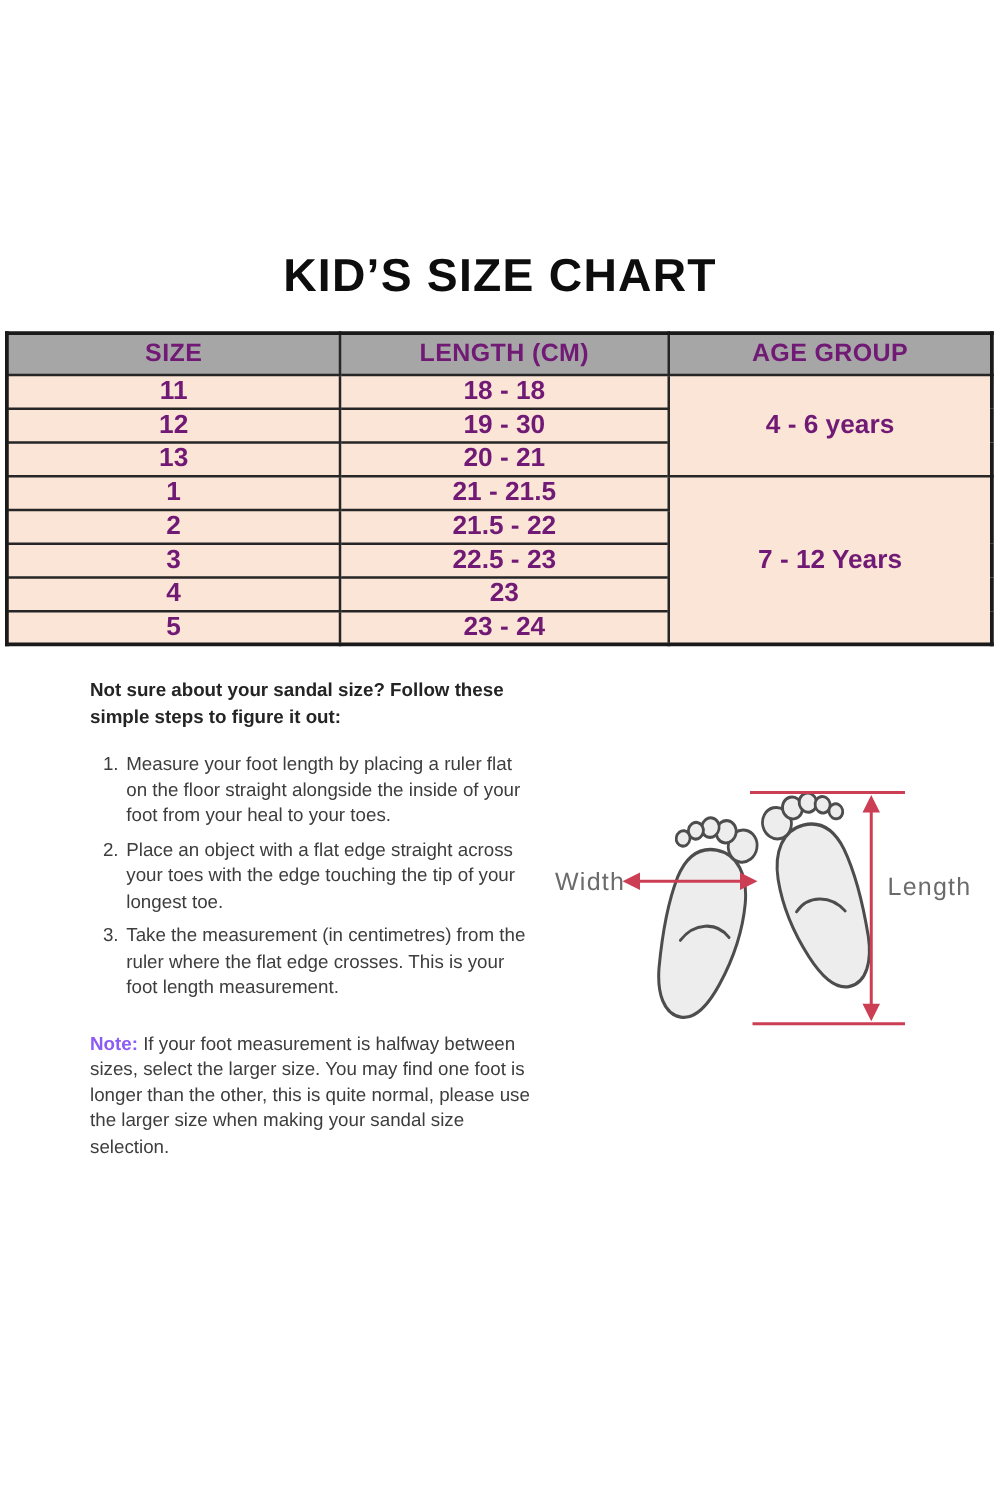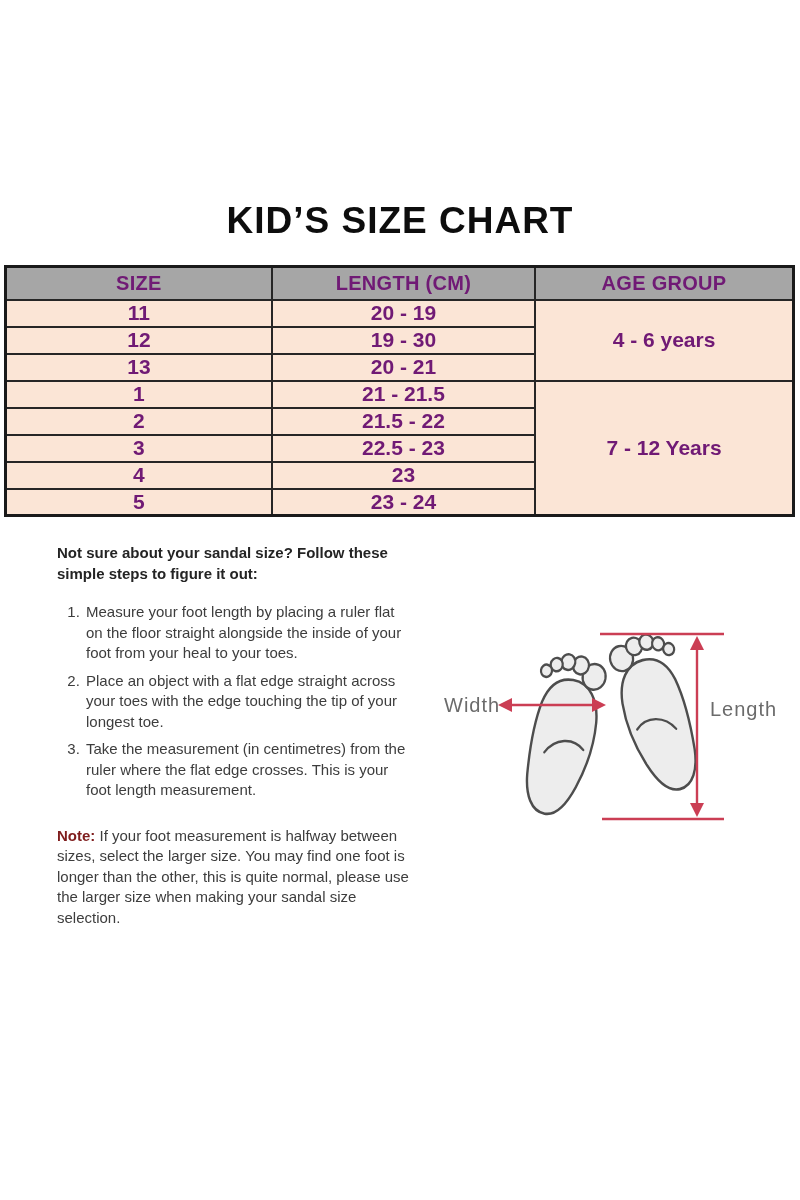--- a/index.html
+++ b/index.html
@@ -61,21 +61,21 @@
     height: 27px;
     font-size: 21px;
     font-weight: 700;
   }
   .col-size   { width: 33.8%; }
   .col-length { width: 33.4%; margin-left: 20px; }
   .col-age    { width: 32.8%; }
 
   .instructions {
     position: absolute;
-    left: 57px;
+    left: 72px;
     top: 543px;
     width: 356px;
     font-size: 15px;
     line-height: 20.5px;
     color: #3d3d3d;
   }
   .instructions .intro {
     margin: 0 0 18px 0;
     font-weight: 700;
     color: #242424;
@@ -86,21 +86,21 @@
   }
   .instructions li {
     margin-bottom: 7px;
     padding-left: 2px;
   }
   .instructions .note {
     margin: 25px 0 0 0;
   }
   .instructions .note-label {
     font-weight: 700;
-    color: #7f1d1d;
+    color: #8b5cf6;
   }
 
   .diagram {
     position: absolute;
     left: 420px;
     top: 598px;
     width: 370px;
     height: 250px;
   }
   .foot-sole { fill: var(--foot-fill); stroke: var(--foot-outline); stroke-width: 2.4; }
@@ -127,21 +127,21 @@
     <thead>
       <tr>
         <th class="col-size">SIZE</th>
         <th class="col-length">LENGTH (CM)</th>
         <th class="col-age">AGE GROUP</th>
       </tr>
     </thead>
     <tbody>
         <tr>
           <td>11</td>
-          <td>20 - 19</td>
+          <td>18 - 18</td>
           <td rowspan="3">4 - 6 years</td>
         </tr>
         <tr>
           <td>12</td>
           <td>19 - 30</td>
         </tr>
         <tr>
           <td>13</td>
           <td>20 - 21</td>
         </tr>

